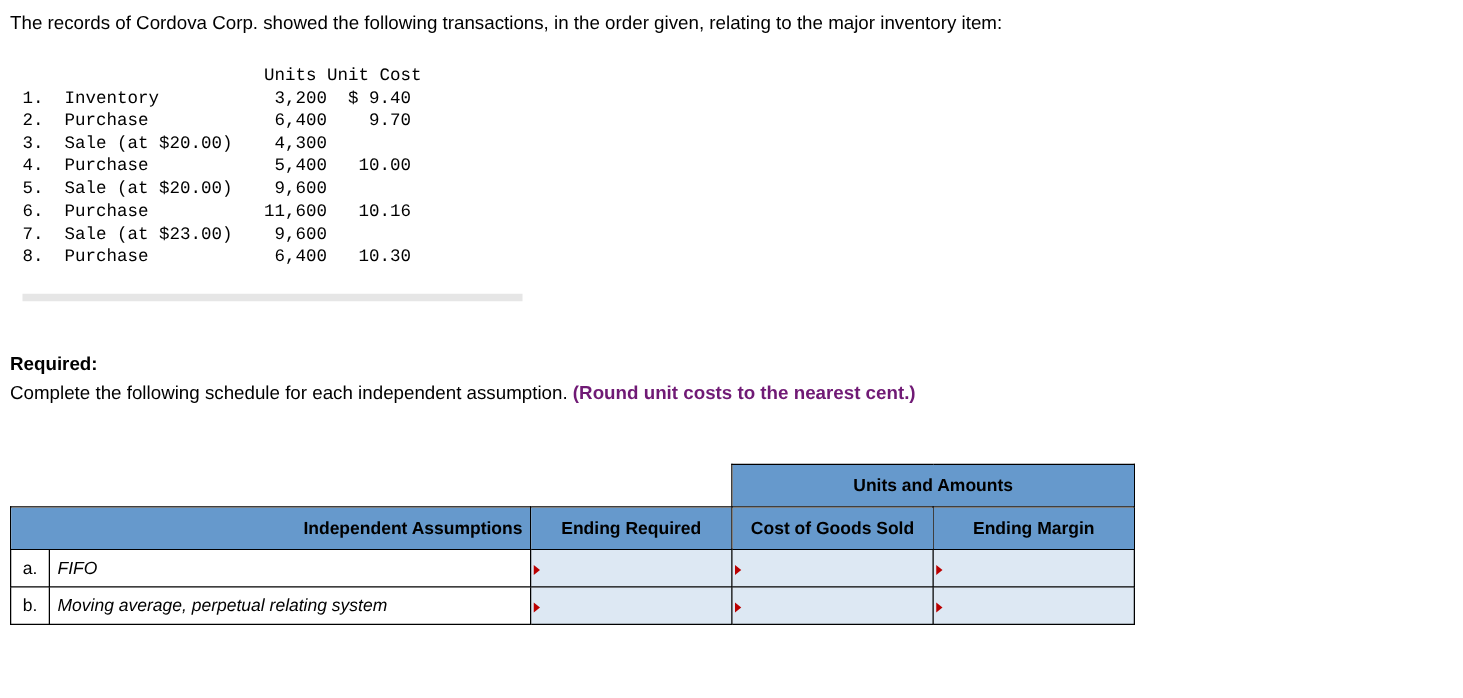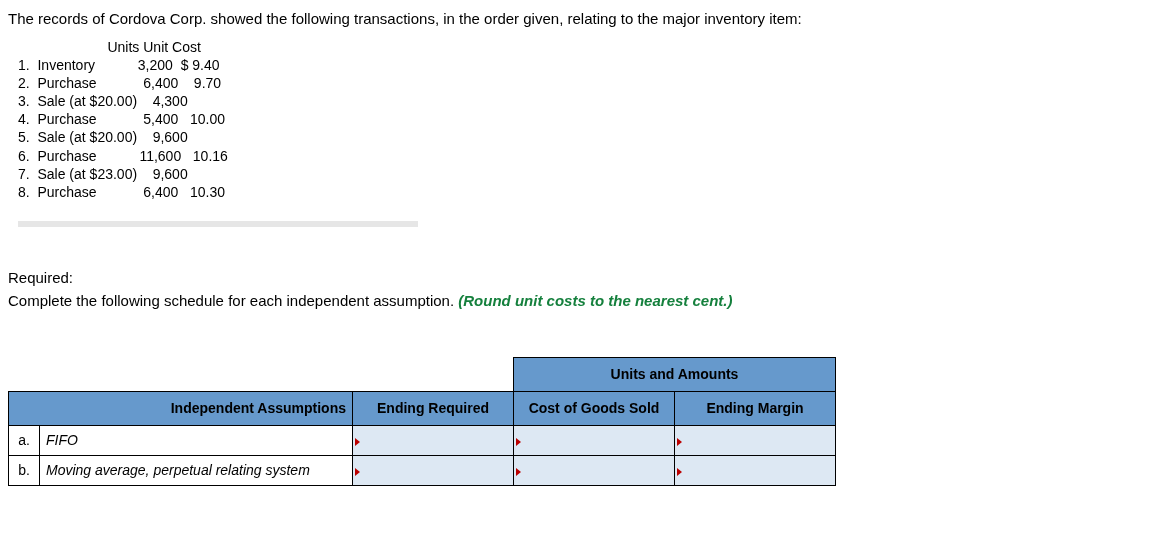--- a/index.html
+++ b/index.html
@@ -3,45 +3,44 @@
   <meta charset="utf-8">
   <style>
     body {
       font-family: Arial, sans-serif;
       font-size: 15px;
       color: #000;
       margin: 8px;
       line-height: 1.5;
     }
     .intro {
-      margin-bottom: 7px;
+      margin-bottom: 21px;
     }
     .transactions {
-      font-family: Liberation Sans, sans-serif;
+      font-family: Liberation Mono, monospace;
       font-size: 14px;
       line-height: 1.3;
       margin-left: 10px;
       margin-bottom: 20px;
       white-space: pre;
     }
     .required-label {
-      font-weight: normal;
+      font-weight: bold;
     }
     .required-text {
       margin-bottom: 20px;
       text-align: center;
     }
     .red-bold {
-      color: #15803d;
+      color: #701a75;
       font-weight: bold;
-      font-style: italic;
     }
     table.schedule {
       border-collapse: collapse;
-      width: 828px;
+      width: 900px;
       font-size: 14px;
     }
     table.schedule th, table.schedule td {
       border: 1px solid #000;
     }
     .hdr-row1-spacer {
       border: none;
     }
     .hdr-cell {
       background: #6699cc;

